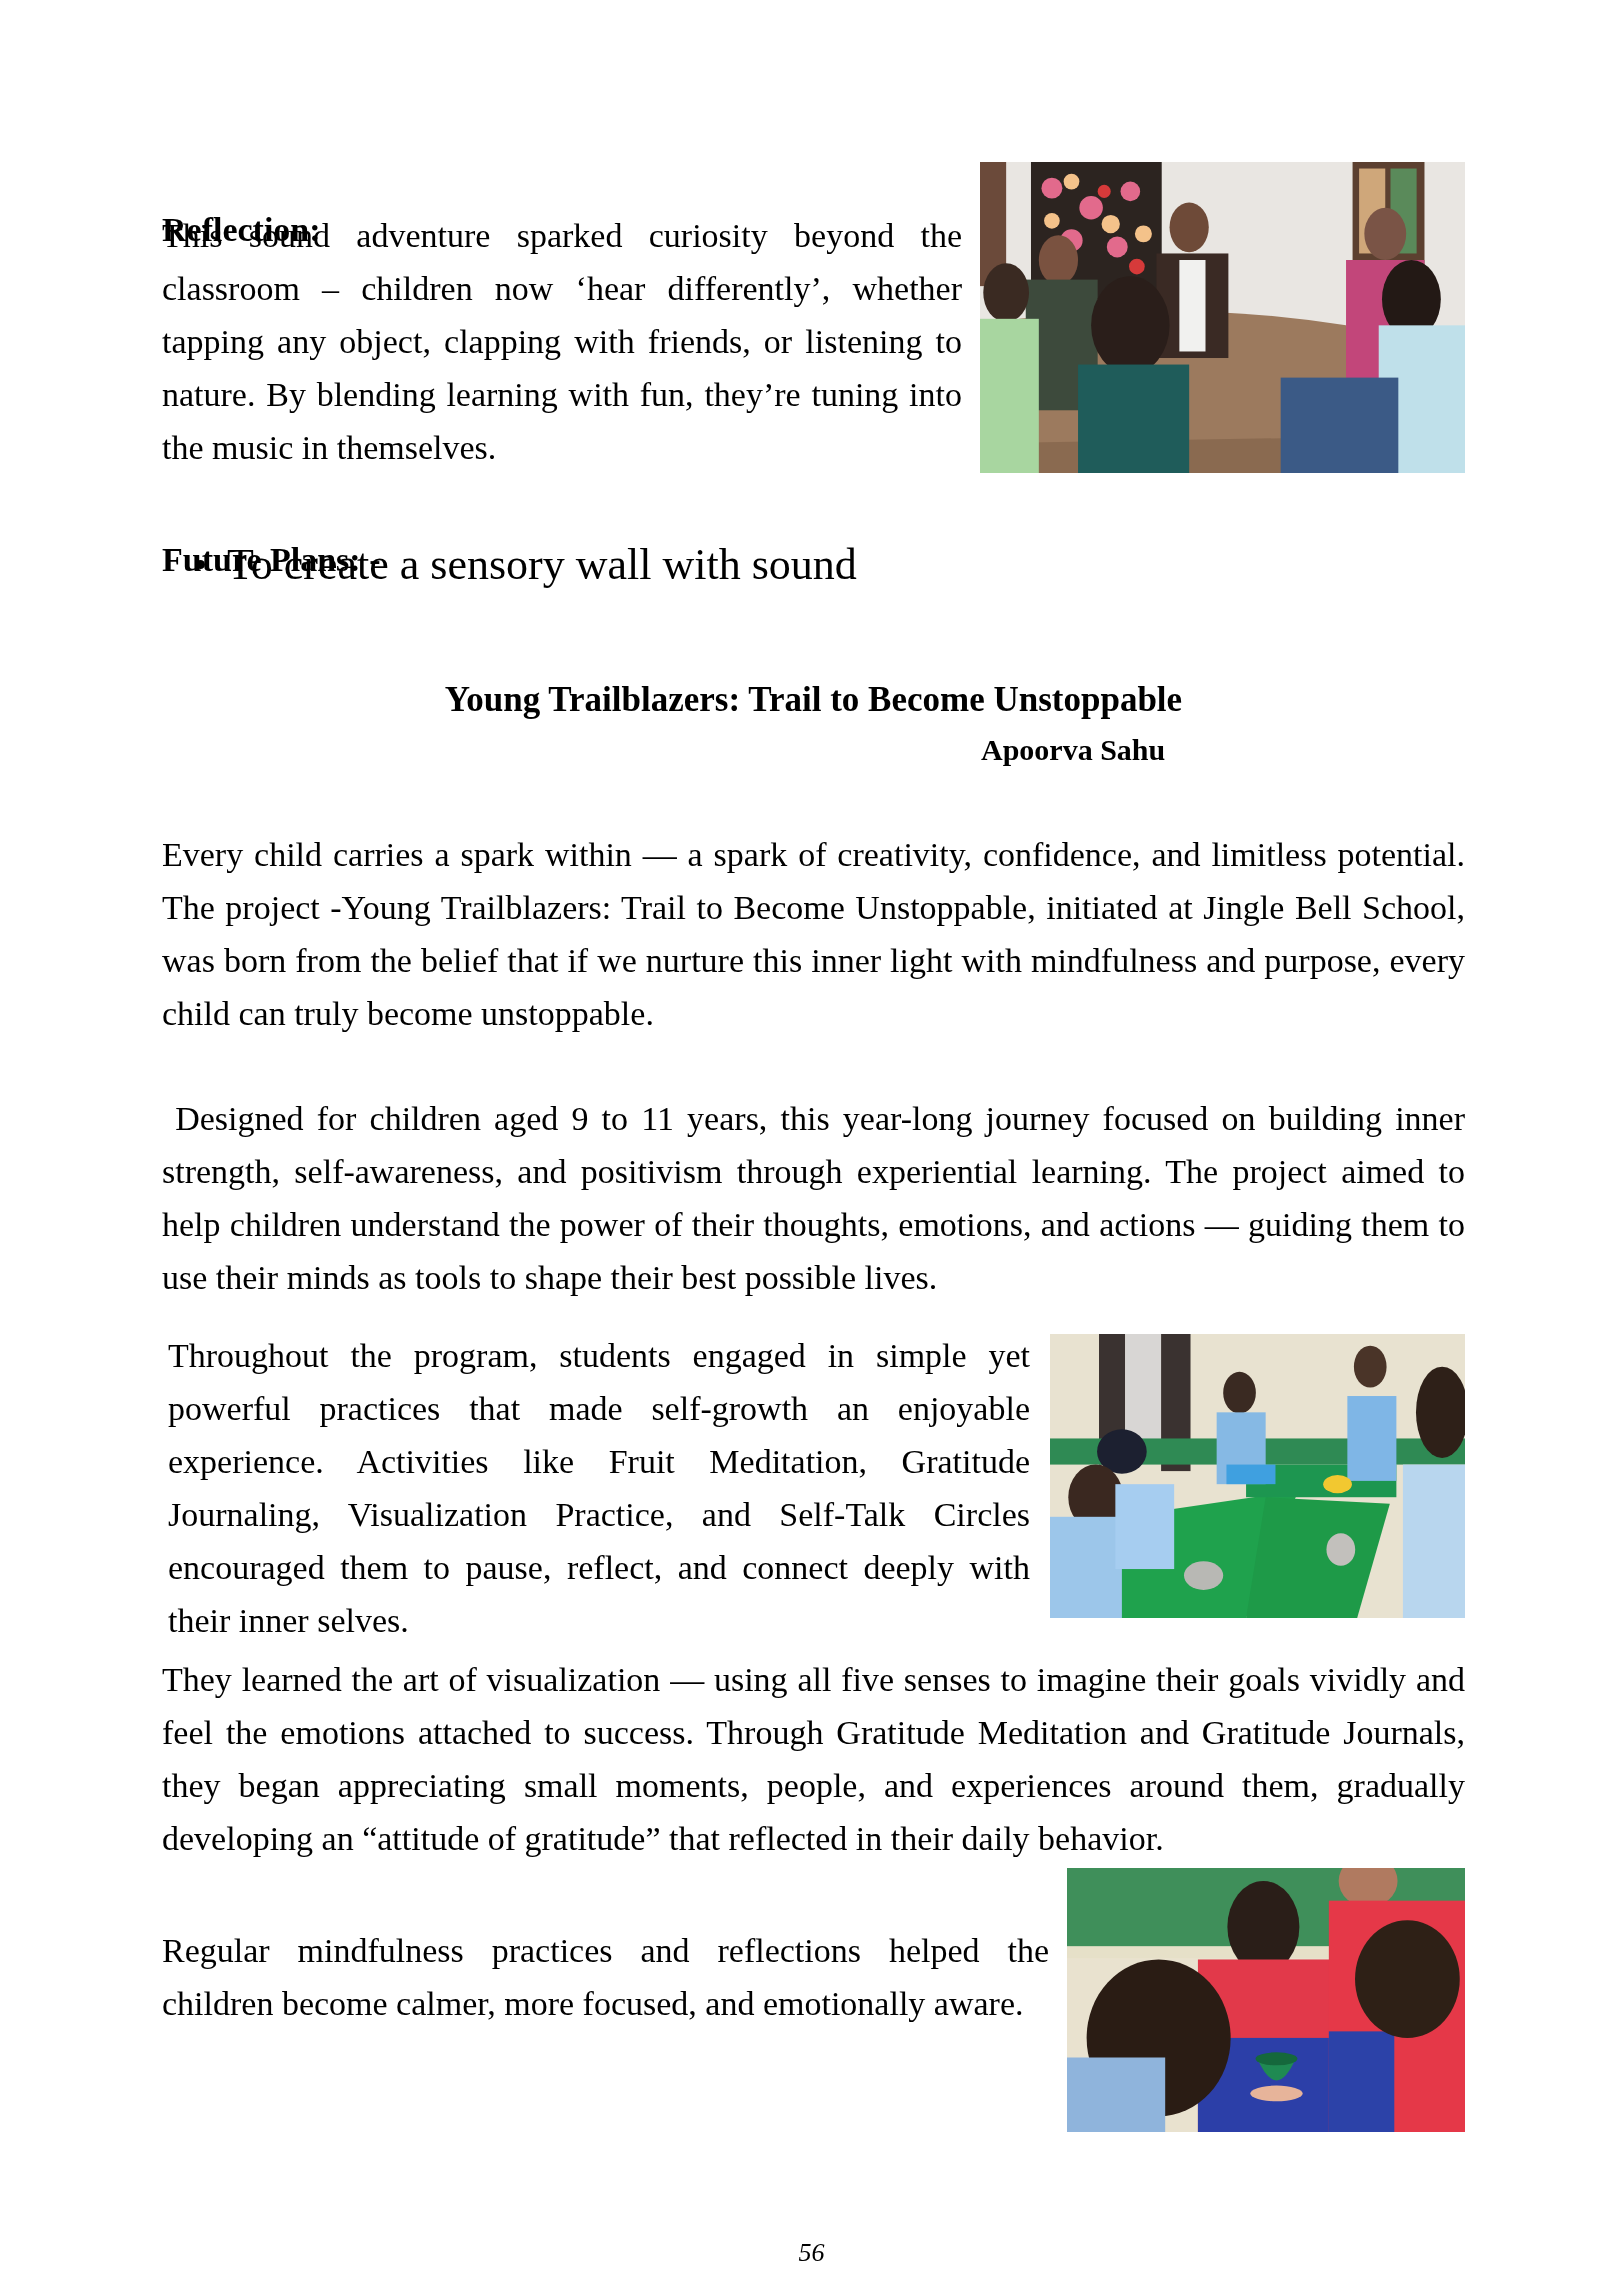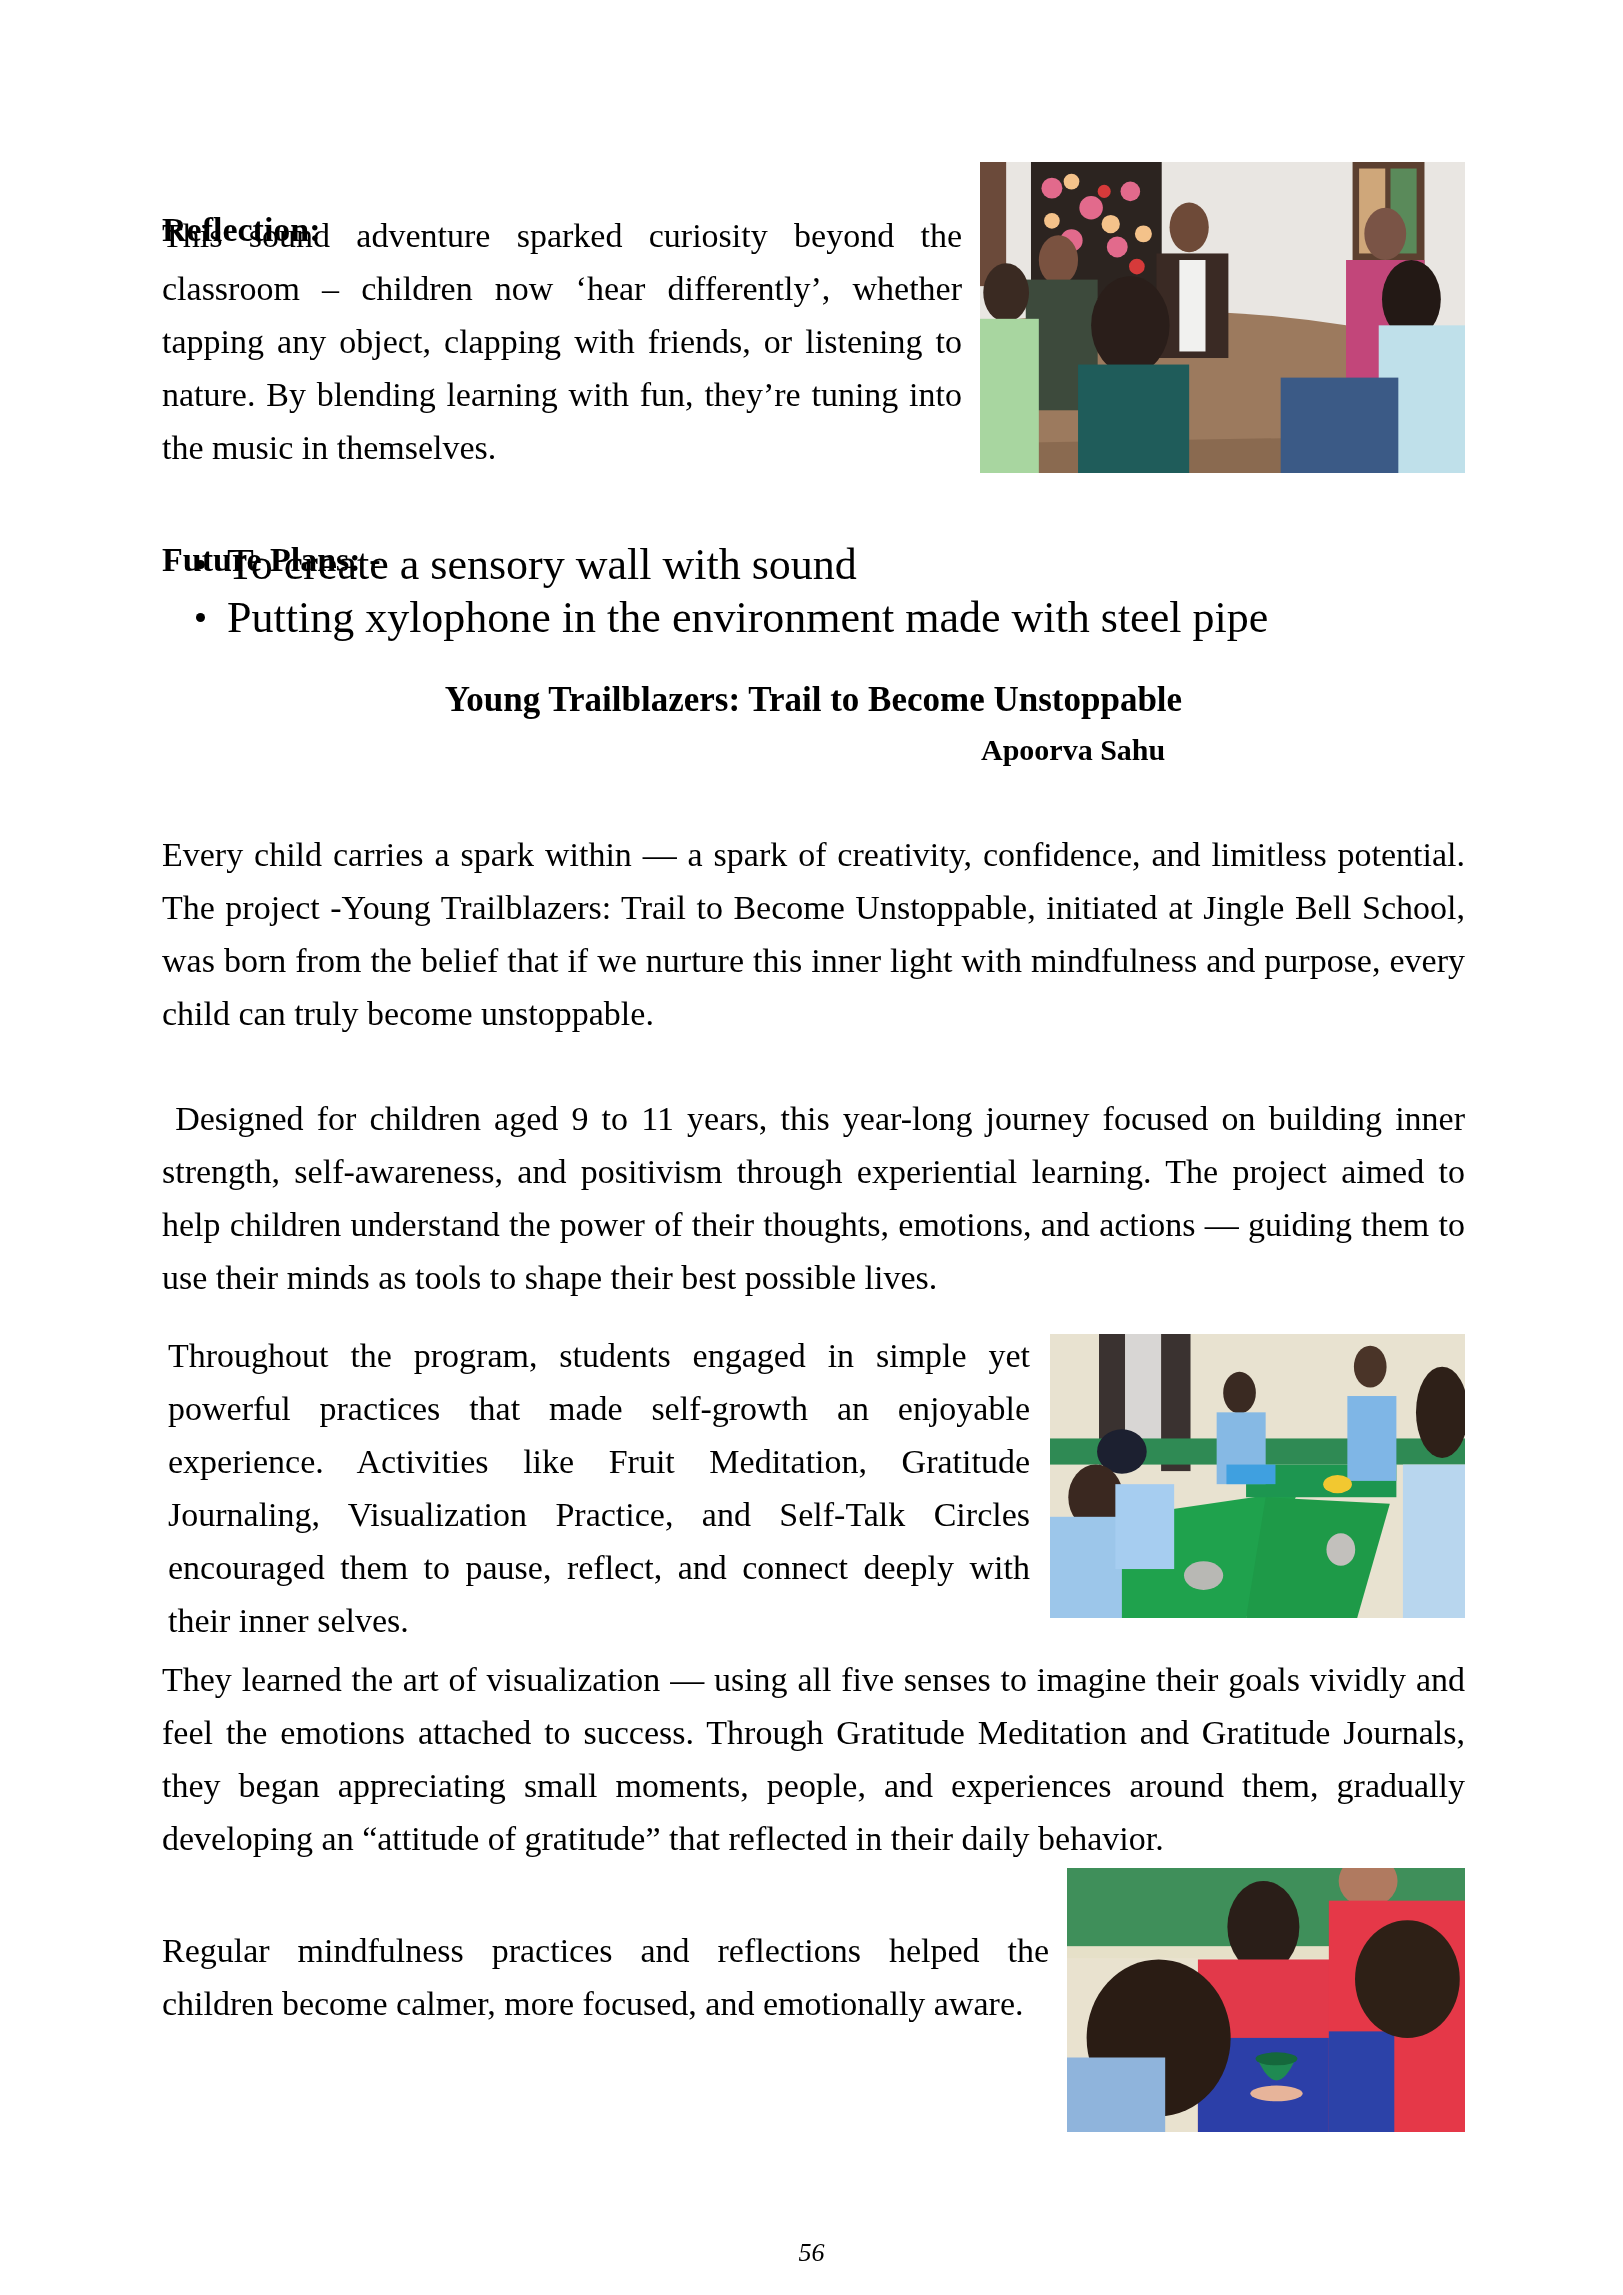--- a/index.html
+++ b/index.html
@@ -67,21 +67,20 @@
     <rect x="150" y="310" width="170" height="166" fill="#1f5c5a"></rect>
     <ellipse cx="660" cy="210" rx="45" ry="60" fill="#231915"></ellipse>
     <rect x="610" y="250" width="132" height="226" fill="#bfe0ea"></rect>
     <rect x="460" y="330" width="180" height="146" fill="#3b5a86"></rect>
   </svg>
 </div>
 
 <div class="abs heading" style="left:162px; top:492px;">Future Plans: -</div>
 <ul class="abs bullets" style="left:162px; top:538px; width:1243px;">
   <li><span class="dot"></span><span>To create a sensory wall with sound</span></li>
-  <li><span class="dot"></span><span>Putting xylophone in the environment made with steel pipe</span></li>
 </ul>
 
 <div class="abs title" style="left:162px; top:680px; width:1303px;">Young Trailblazers: Trail to Become Unstoppable</div>
 <div class="abs byline" style="left:981px; top:727px; width:484px;">
   <div>Apoorva Sahu</div>
 </div>
 
 <div class="abs para" style="left:162px; top:828px; width:1303px;">
   <p>Every child carries a spark within — a spark of creativity, confidence, and limitless potential. The project -Young Trailblazers: Trail to Become Unstoppable, initiated at Jingle Bell School, was born from the belief that if we nurture this inner light with mindfulness and purpose, every child can truly become unstoppable.</p>
 </div>

